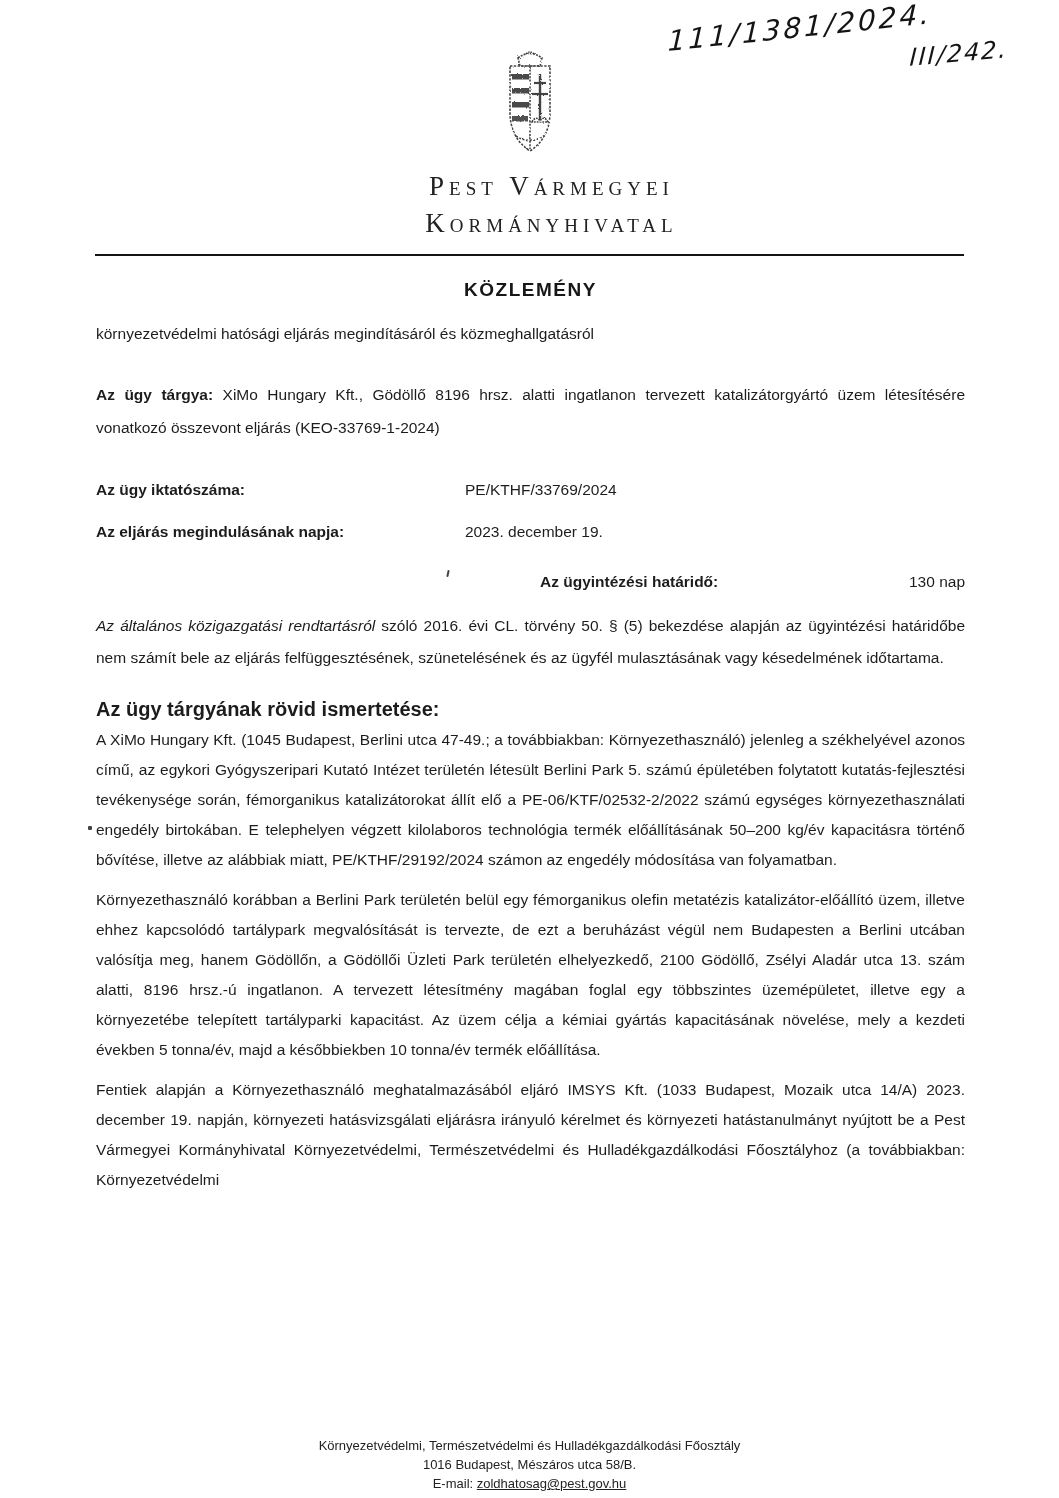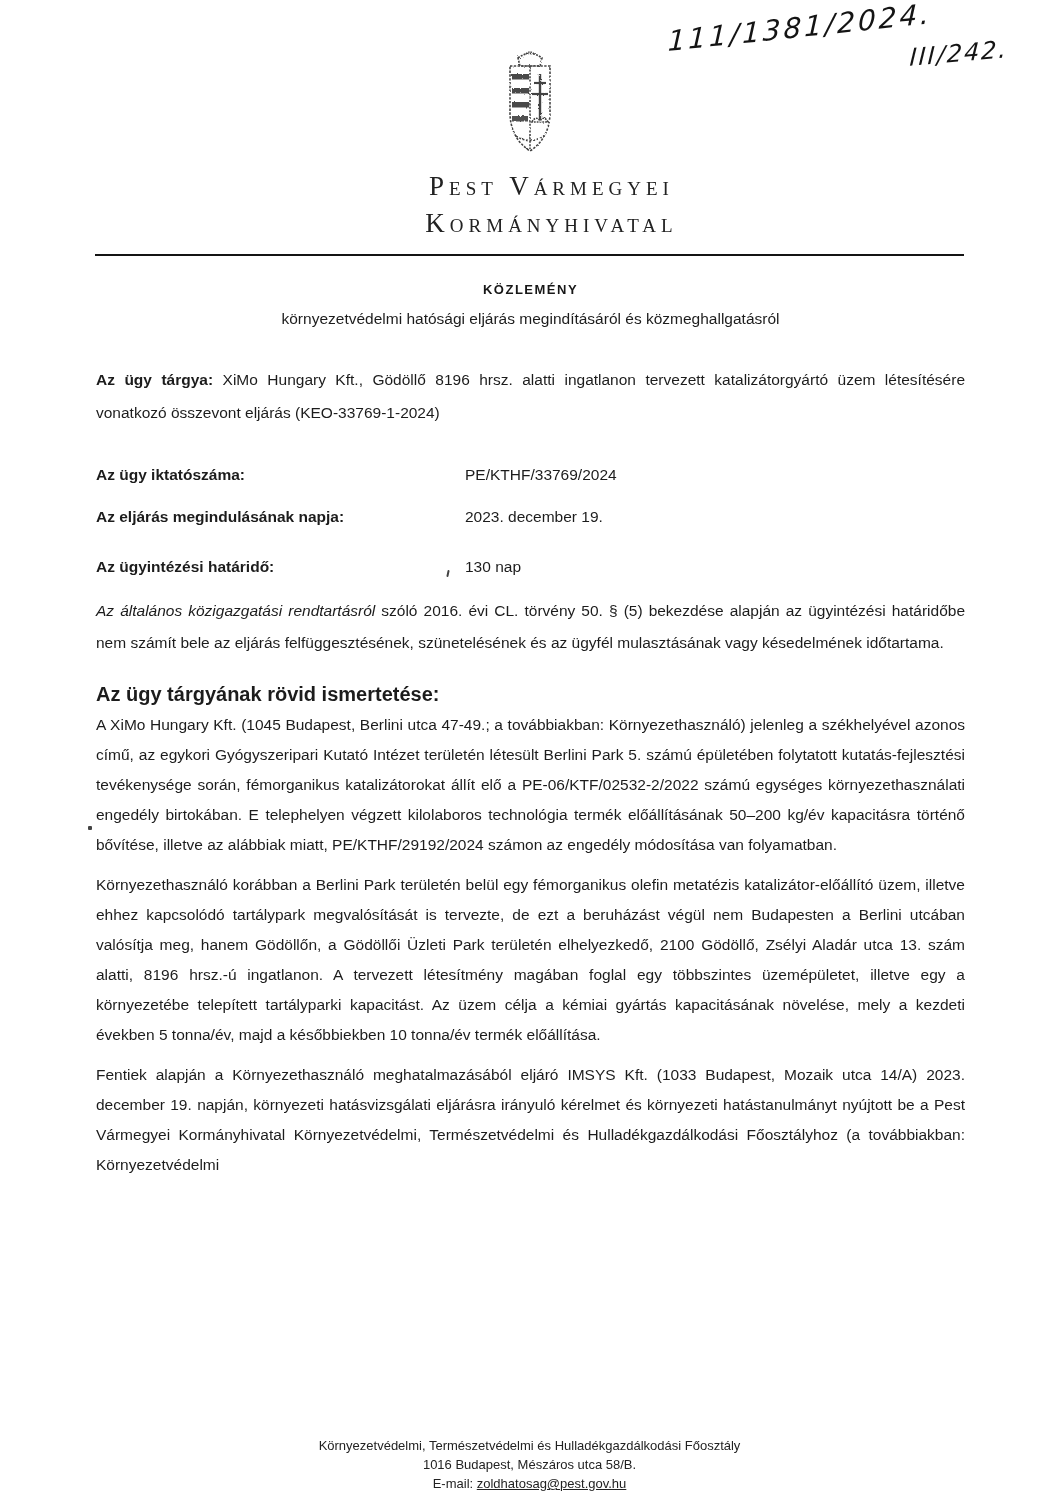--- a/index.html
+++ b/index.html
@@ -55,39 +55,39 @@
     margin: 12px 95px 0 95px;
     border: 0;
     border-top: 2px solid #161616;
     height: 0;
   }
   
   .content { padding: 0 94px 0 96px; font-size: 15.5px; }
   .title {
     margin: 22px 0 0 0;
     text-align: center;
-    font-size: 13px;
+    font-size: 19px;
     font-weight: bold;
     letter-spacing: 1.5px;
     line-height: 24px;
     color: #191919;
   }
-  .subtitle { margin-top: 7px; text-align: center; line-height: 20px; }
+  .subtitle { margin-top: 22px; text-align: left; line-height: 20px; }
   .label {
     font-weight: bold;
     text-underline-offset: 3px;
     text-decoration-thickness: 1.5px;
   }
   .subject { margin: 34px 0 0 0; text-align: justify; line-height: 33px; }
   .kv { display: flex; align-items: flex-start; }
   .kv .k { width: 369px; flex: 0 0 369px; line-height: 40px; }
   .kv .v { line-height: 40px; }
   .row-registry { margin-top: 26px; }
   .row-start    { margin-top: 2px;  }
-  .row-deadline { margin-top: 10px; }
+  .row-deadline { margin-top: 10px; justify-content: flex-end; }
   .legal { margin: 8px 0 0 0; text-align: justify; line-height: 32px; }
   .row-officer { margin-top: 14px; }
   .summary-heading { margin: 20px 0 0 0; font-size: 20px; line-height: 31px; }
   .para { margin: 10px 0 0 0; text-align: justify; line-height: 30px; }
   .para.first { margin-top: 0; }
   
   .footer {
     position: absolute;
     left: 0; right: 0;
     top: 1402px;

